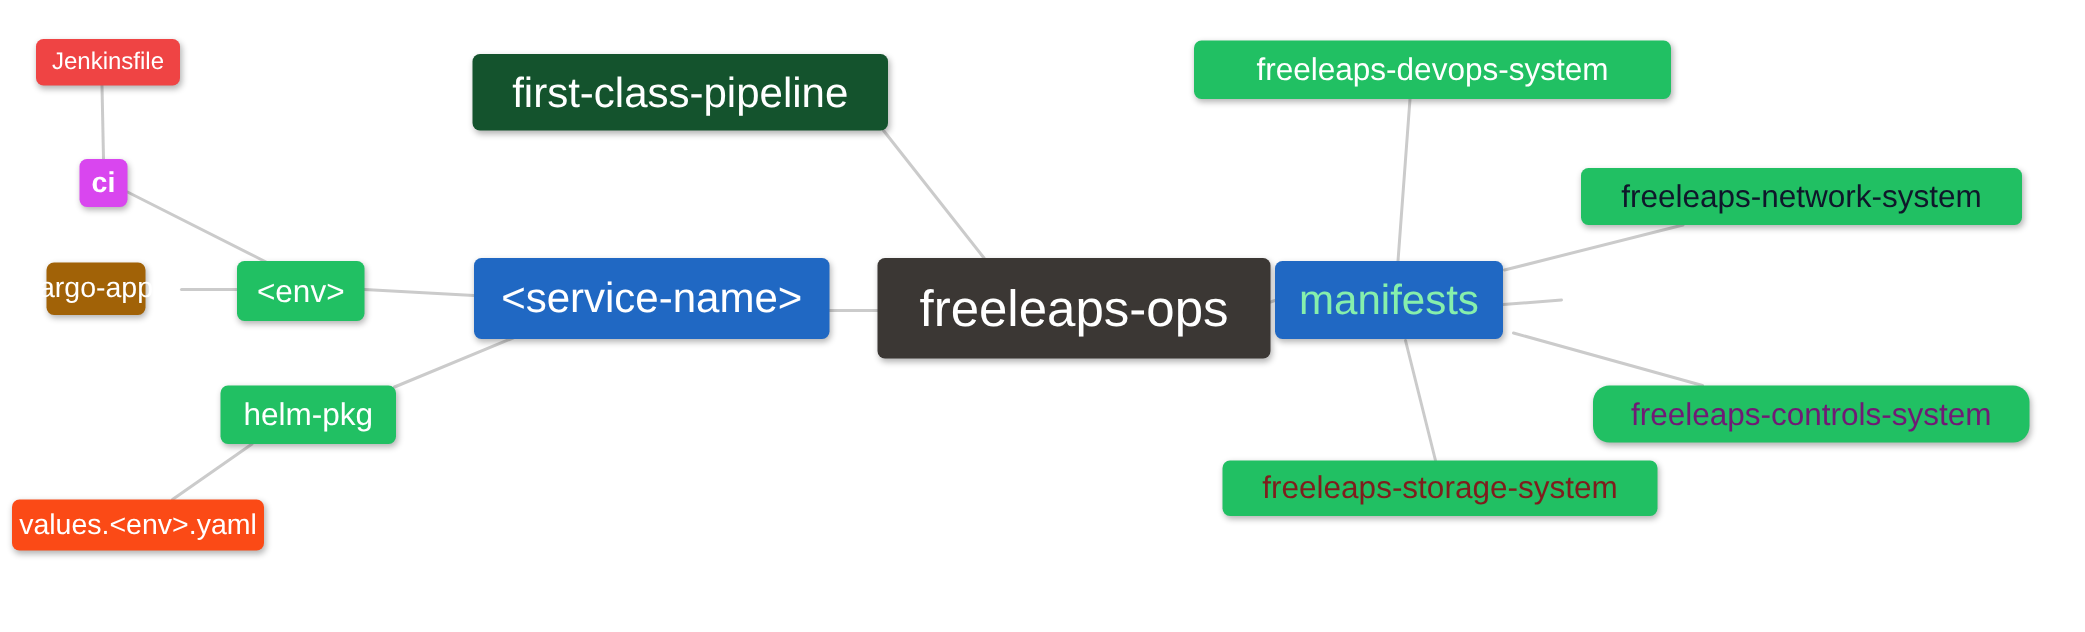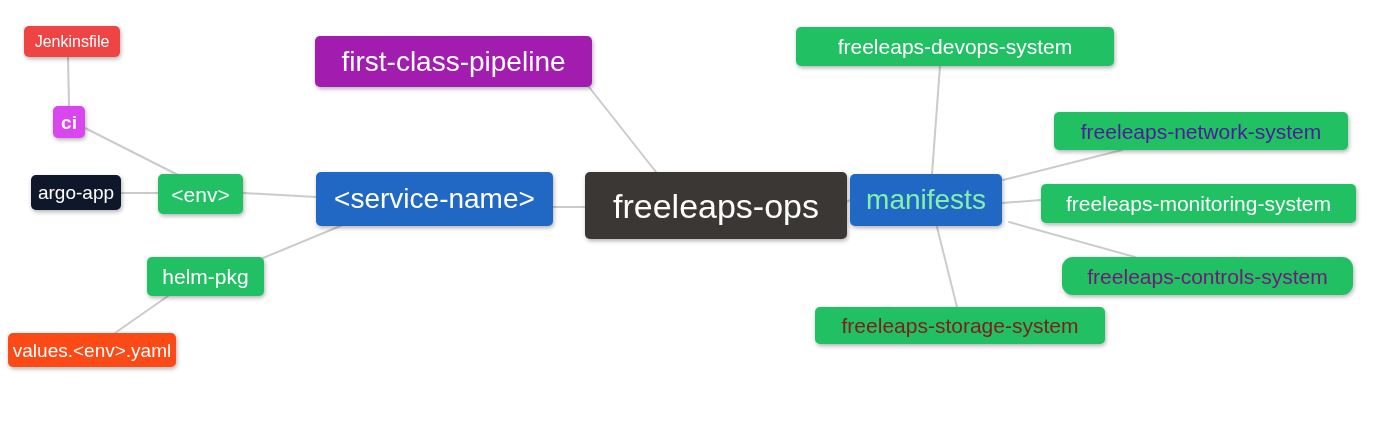--- a/index.html
+++ b/index.html
@@ -51,28 +51,27 @@
       <line x1="553" y1="207" x2="585" y2="207" stroke="#cbcbcb" stroke-width="2" stroke-linecap="round"></line>
       <line x1="845" y1="202" x2="851" y2="200" stroke="#cbcbcb" stroke-width="2" stroke-linecap="round"></line>
       <line x1="932" y1="174" x2="940" y2="66" stroke="#cbcbcb" stroke-width="2" stroke-linecap="round"></line>
       <line x1="1003" y1="180" x2="1122" y2="150" stroke="#cbcbcb" stroke-width="2" stroke-linecap="round"></line>
       <line x1="1002" y1="203" x2="1041" y2="200" stroke="#cbcbcb" stroke-width="2" stroke-linecap="round"></line>
       <line x1="1009" y1="222" x2="1135" y2="257" stroke="#cbcbcb" stroke-width="2" stroke-linecap="round"></line>
       <line x1="937" y1="227" x2="957" y2="307" stroke="#cbcbcb" stroke-width="2" stroke-linecap="round"></line>
     </svg>
   <div class="node-layer">
       <div class="node" style="left: 585px; top: 172px; width: 262px; height: 67px; background: rgb(59, 55, 52); font-size: 34px; color: rgb(255, 255, 255);">freeleaps-ops</div>
-      <div class="node" style="left: 315px; top: 36px; width: 277px; height: 51px; background: #a21caf; font-size: 28px; color: rgb(255, 255, 255);">first-class-pipeline</div>
+      <div class="node" style="left: 315px; top: 36px; width: 277px; height: 51px; background: #14532d; font-size: 28px; color: rgb(255, 255, 255);">first-class-pipeline</div>
       <div class="node" style="left: 316px; top: 172px; width: 237px; height: 54px; background: rgb(32, 104, 195); font-size: 28px; color: rgb(255, 255, 255);">&lt;service-name&gt;</div>
       <div class="node" style="left: 850px; top: 174px; width: 152px; height: 52px; background: rgb(32, 104, 195); font-size: 28px; color: #86efac;">manifests</div>
       <div class="node" style="left: 147px; top: 257px; width: 117px; height: 39px; background: rgb(33, 192, 99); font-size: 21px; color: rgb(255, 255, 255);">helm-pkg</div>
       <div class="node" style="left: 158px; top: 174px; width: 85px; height: 40px; background: rgb(33, 192, 99); font-size: 21px; color: rgb(255, 255, 255);">&lt;env&gt;</div>
       <div class="node" style="left: 796px; top: 27px; width: 318px; height: 39px; background: rgb(33, 192, 99); font-size: 21px; color: rgb(255, 255, 255);">freeleaps-devops-system</div>
-      <div class="node" style="left: 1054px; top: 112px; width: 294px; height: 38px; background: rgb(33, 192, 99); font-size: 21px; color: #4c1d95;">freeleaps-network-system</div>
-      <div class="node" style="left: 1041px; top: 184px; width: 315px; height: 39px; background: rgb(33, 192, 99); font-size: 21px; color: rgb(255, 255, 255);">freeleaps-monitoring-system</div>
+      <div class="node" style="left: 1054px; top: 112px; width: 294px; height: 38px; background: rgb(33, 192, 99); font-size: 21px; color: #0f172a;">freeleaps-network-system</div>
       <div class="node" style="left: 1062px; top: 257px; width: 291px; height: 38px; background: rgb(33, 192, 99); font-size: 21px; color: #701a75; border-radius: 11px;">freeleaps-controls-system</div>
       <div class="node" style="left: 815px; top: 307px; width: 290px; height: 37px; background: rgb(33, 192, 99); font-size: 21px; color: #7f1d1d;">freeleaps-storage-system</div>
       <div class="node" style="left: 53px; top: 106px; width: 32px; height: 32px; background: #d946ef; font-size: 19px; color: rgb(255, 255, 255); font-weight: bold;">ci</div>
-      <div class="node" style="left: 31px; top: 175px; width: 90px; height: 35px; background: #0f172a; font-size: 19px; color: rgb(255, 255, 255);">argo-app</div>
+      <div class="node" style="left: 31px; top: 175px; width: 66px; height: 35px; background: #a16207; font-size: 19px; color: rgb(255, 255, 255);">argo-app</div>
       <div class="node" style="left: 8px; top: 333px; width: 168px; height: 34px; background: rgb(251, 74, 22); font-size: 19px; color: rgb(255, 255, 255);">values.&lt;env&gt;.yaml</div>
       <div class="node" style="left: 24px; top: 26px; width: 96px; height: 31px; background: #ef4444; font-size: 16px; color: rgb(255, 255, 255);">Jenkinsfile</div>
     </div>
 </div>
 
 </body></html>

